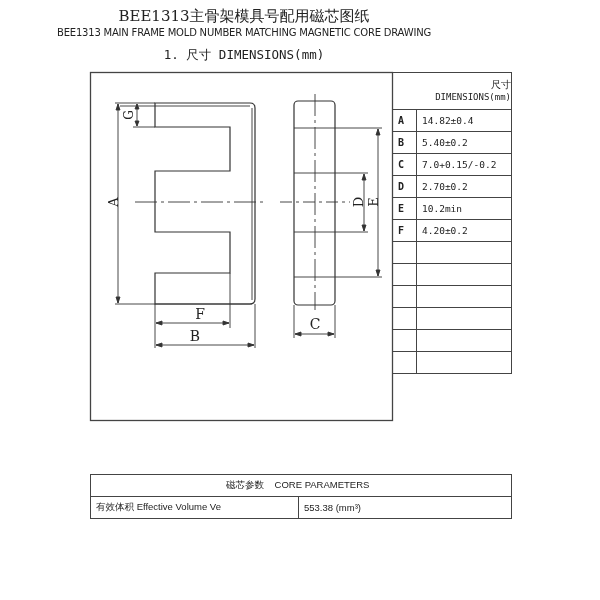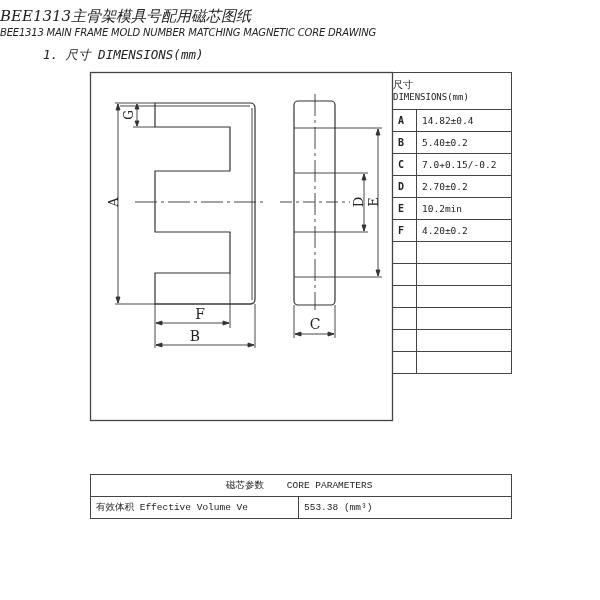--- a/index.html
+++ b/index.html
@@ -1,30 +1,30 @@
 <!DOCTYPE html>
 <html><head>
 <meta charset="utf-8">
 <style>
   html, body { margin: 0; padding: 0; background: #ffffff; }
   body { width: 600px; height: 600px; position: relative; overflow: hidden;
          font-family: "DejaVu Serif", "Liberation Serif", serif; color: #222; }
-  .title { position: absolute; left: 0; width: 488px; white-space: nowrap; font-style: italic; }
+  .title { position: absolute; left: 0; width: 488px; text-align: center; white-space: nowrap; }
   #title-cn { top: 7px; font-size: 15px; font-family: "DejaVu Serif", serif; color: #222; }
   #title-en { top: 27px; font-size: 10px; font-family: "DejaVu Sans", "Liberation Sans", sans-serif; color: #222; letter-spacing: -0.2px; }
-  #section-title { top: 47px; font-size: 12.5px; font-family: "DejaVu Sans Mono", "Liberation Mono", monospace; color: #222; margin-left: 43px; }
+  #section-title { top: 47px; font-size: 12.5px; font-family: "DejaVu Sans Mono", "Liberation Mono", monospace; color: #222; }
   svg { position: absolute; left: 0; top: 0; }
   .dimtbl { position: absolute; left: 392px; top: 72px; width: 120px; border-collapse: collapse;
             font-family: "DejaVu Sans Mono", "Liberation Mono", monospace; font-size: 9.5px; }
   .dimtbl td { border: 1.2px solid #444; height: 21px; padding: 0 0 0 5px; line-height: 12px; }
   .dimtbl td.key { width: 18px; font-weight: bold; font-size: 10px; }
-  .dimtbl .head { text-align: left; padding: 2px 0; height: 32px; font-size: 9px; }
+  .dimtbl .head { text-align: right; padding: 2px 0; height: 32px; font-size: 9px; }
   .dimtbl .head .cn { font-size: 10px; display: block; }
   .params { position: absolute; left: 90px; top: 474px; width: 422px; border-collapse: collapse;
-            font-family: Liberation Mono, monospace; font-size: 9.5px; }
+            font-family: Liberation Sans, sans-serif; font-size: 9.5px; }
   .params td { border: 1.2px solid #444; height: 21px; padding: 0 0 0 5px; }
   .params .head td { text-align: left; padding-left: 135px; font-size: 9.5px; }
   .params td.lbl { width: 202px; }
 </style>
 </head>
 <body>
 
 <div class="title" id="title-cn">BEE1313主骨架模具号配用磁芯图纸</div>
 <div class="title" id="title-en">BEE1313 MAIN FRAME MOLD NUMBER MATCHING MAGNETIC CORE DRAWING</div>
 <div class="title" id="section-title">1. 尺寸 DIMENSIONS(mm)</div>

